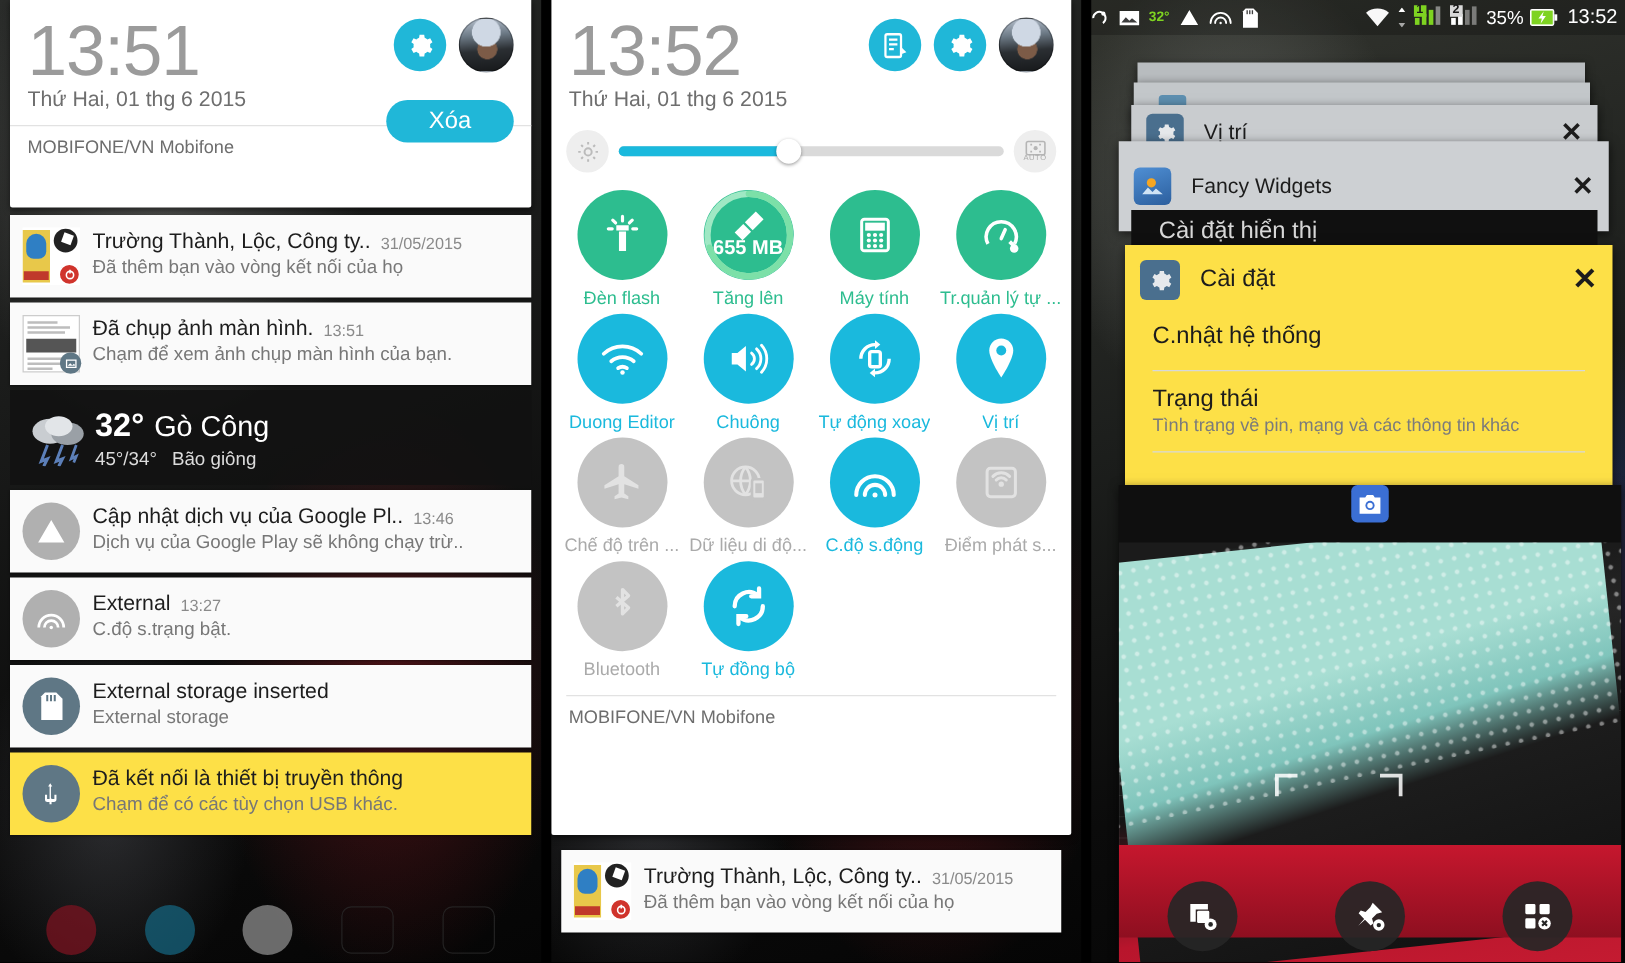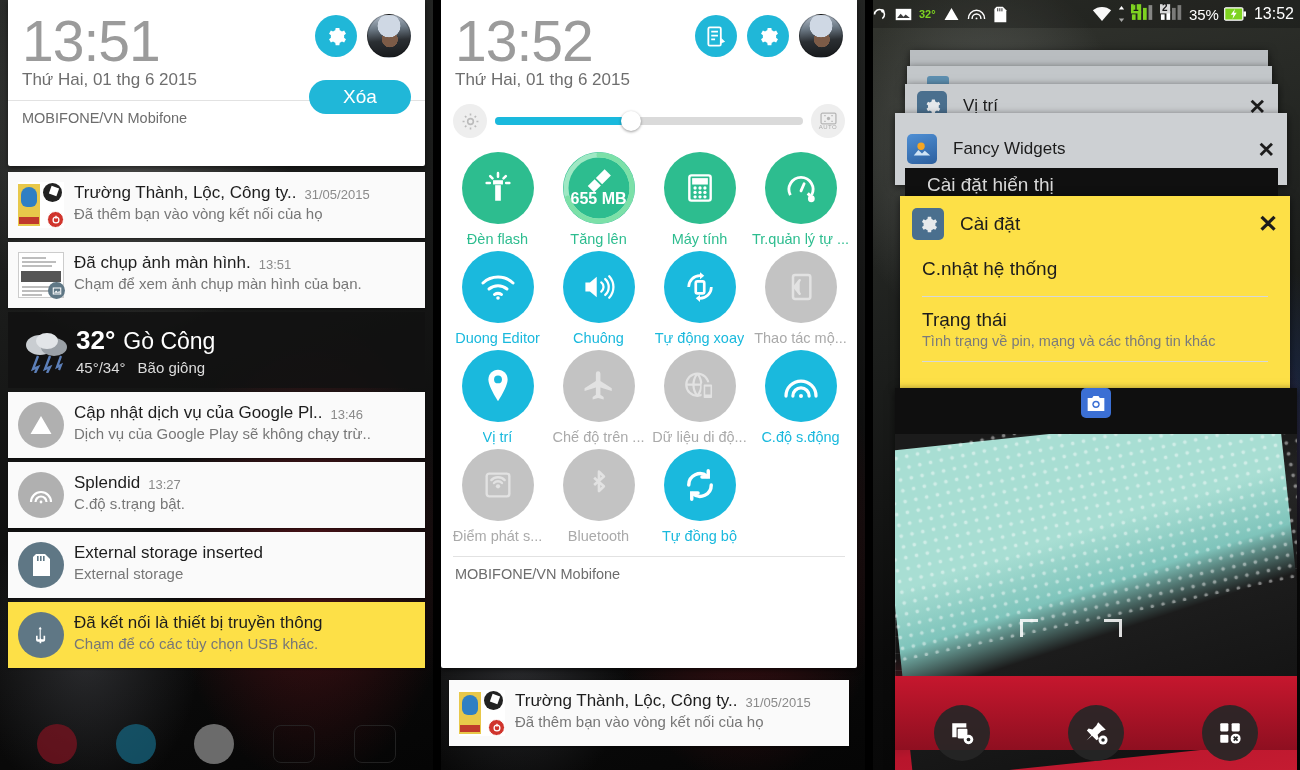--- a/index.html
+++ b/index.html
@@ -310,21 +310,21 @@
           <div class="grey-circ">
             <svg width="26" height="22" viewBox="0 0 26 22" fill="none" stroke="#fff" stroke-width="2.2">
               <path d="M3 18a10 10 0 0120 0"></path>
                 <path d="M7.5 18a5.5 5.5 0 0111 0"></path>
                 <circle cx="13" cy="18" r="1.4" fill="#fff" stroke="none"></circle>
             </svg>
           </div>
         </div>
         <div class="n-body">
           <div class="n-head">
-            <div class="n-title">Splendid</div>
+            <div class="n-title">External</div>
             <div class="n-time">13:27</div>
           </div>
           <div class="n-sub">C.độ s.trạng bật.</div>
         </div>
       </div>
 
       <div class="notif">
         <div class="n-ico">
           <div class="slate-circ">
             <svg width="20" height="24" viewBox="0 0 20 24" fill="#fff">
@@ -507,29 +507,20 @@
             <path d="M4 12a8 8 0 018-8"></path>
                 <path d="M20 12a8 8 0 01-8 8"></path>
             <path d="M12 1.5L15 4l-3 2.5z" fill="#fff" stroke="none"></path>
                 <path d="M12 22.5L9 20l3-2.5z" fill="#fff" stroke="none"></path>
             <rect x="9" y="8" width="6" height="8.5" rx="1.1"></rect>
               </svg>
             </div>
           <div class="qs-l">Tự động xoay</div>
         </div>
 
-        <div class="qs qs-off">
-          <div class="qs-c">
-              <svg width="32" height="32" viewBox="0 0 24 24" fill="none" stroke="#e2e2e2" stroke-width="1.9">
-            <rect x="6" y="3" width="13" height="18" rx="1.6"></rect>
-            <path d="M11 7l-4 5 4 5" stroke-linecap="round" stroke-linejoin="round" fill="#e2e2e2"></path>
-              </svg>
-            </div>
-          <div class="qs-l">Thao tác mộ...</div>
-        </div>
 
         <div class="qs qs-cyan">
           <div class="qs-c">
               <svg width="32" height="36" viewBox="0 0 24 30" fill="#fff">
             <path d="M12 1.5C7.6 1.5 4 5.1 4 9.5c0 6 8 18 8 18s8-12 8-18c0-4.4-3.6-8-8-8z"></path>
             <circle cx="12" cy="9.5" r="3.3" fill="#1ab9dd"></circle>
               </svg>
             </div>
           <div class="qs-l">Vị trí</div>
         </div>

